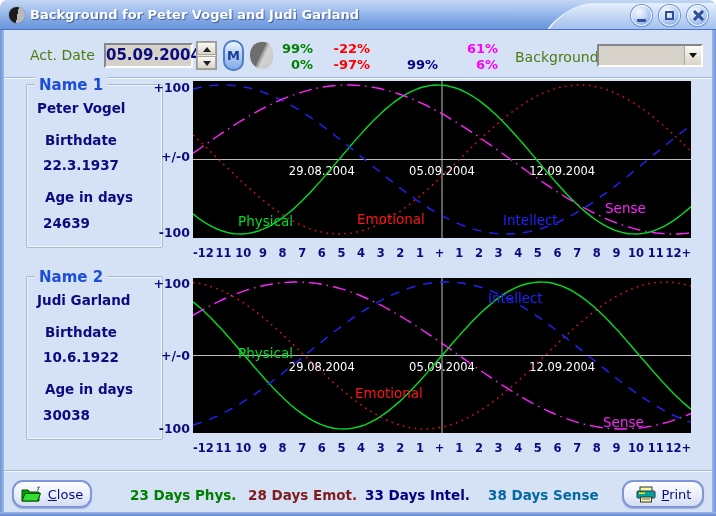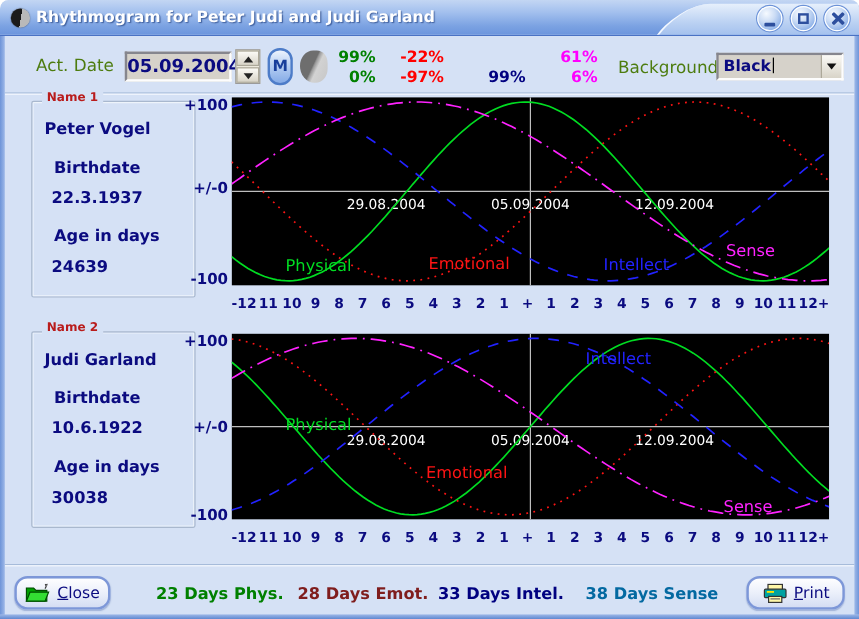--- a/index.html
+++ b/index.html
@@ -96,21 +96,21 @@
   
   .panel{
     position:absolute;left:26px;width:137px;height:164px;
     border:1px solid #a9b8ce;border-radius:2px;
     box-shadow:inset 0 0 0 1px #eef4fb;
   }
   .panel-1{top:84px;}
   .panel-2{top:276px;}
   .panel-legend{
     position:absolute;left:8px;top:-9px;background:#d5e1f5;padding:0 4px;
-    font-size:10px;font-weight:bold;color:#b91c1c;white-space:nowrap;
+    font-size:15px;font-weight:bold;color:#1d4ed8;white-space:nowrap;
   }
   .panel .line{color:#0b0b80;font-weight:bold;font-size:13.5px;white-space:nowrap;}
   .p-name{position:absolute;left:10px;top:15px;}
   .p-bl{position:absolute;left:18px;top:47px;}
   .p-bd{position:absolute;left:16px;top:72px;}
   .p-al{position:absolute;left:18px;top:104px;}
   .p-ad{position:absolute;left:16px;top:130px;}
   
   .ylab{position:absolute;width:40px;text-align:right;color:#0b0b80;font-weight:bold;font-size:12.5px;right:526px;}
   .xaxis{
@@ -141,21 +141,21 @@
   .cycle-item:nth-of-type(4){left:488px;}
 </style>
 </head>
 <body>
 
 <div class="window">
 
   <div class="titlebar">
     <div class="title-swoosh"></div>
     <div class="title-icon"></div>
-    <div class="title-text">Rhythmogram for Peter Judi and Judi Garland</div>
+    <div class="title-text">Background for Peter Vogel and Judi Garland</div>
     <div class="winbtns">
       <div class="winbtn">
           <div class="glyph-min"></div>
         </div>
       <div class="winbtn">
           <div class="glyph-max"></div>
         </div>
       <div class="winbtn">
           <div class="glyph-close"></div>
         </div>
@@ -179,21 +179,20 @@
       <span style="color: rgb(255, 0, 0);">-22%</span>
       <span style="color: #14532d; margin-top: 44px;">-75%</span>
       <span style="color: rgb(255, 0, 255);">61%</span>
       <span style="color: rgb(0, 128, 0);">0%</span>
       <span style="color: rgb(255, 0, 0);">-97%</span>
       <span style="color: rgb(0, 0, 128);">99%</span>
       <span style="color: rgb(255, 0, 255);">6%</span>
     </div>
   <div class="lbl background-label">Background</div>
   <div class="combo">
-    <div class="combo-text"><span>Black</span><span class="combo-caret"></span></div>
     <div class="combo-arrow"></div>
   </div>
   <div class="toolbar-divider"></div>
 
   <div class="panel panel-1">
     <div class="panel-legend">Name 1</div>
     <div class="line p-name">Peter Vogel</div>
     <div class="line p-bl">Birthdate</div>
     <div class="line p-bd">22.3.1937</div>
     <div class="line p-al">Age in days</div>

